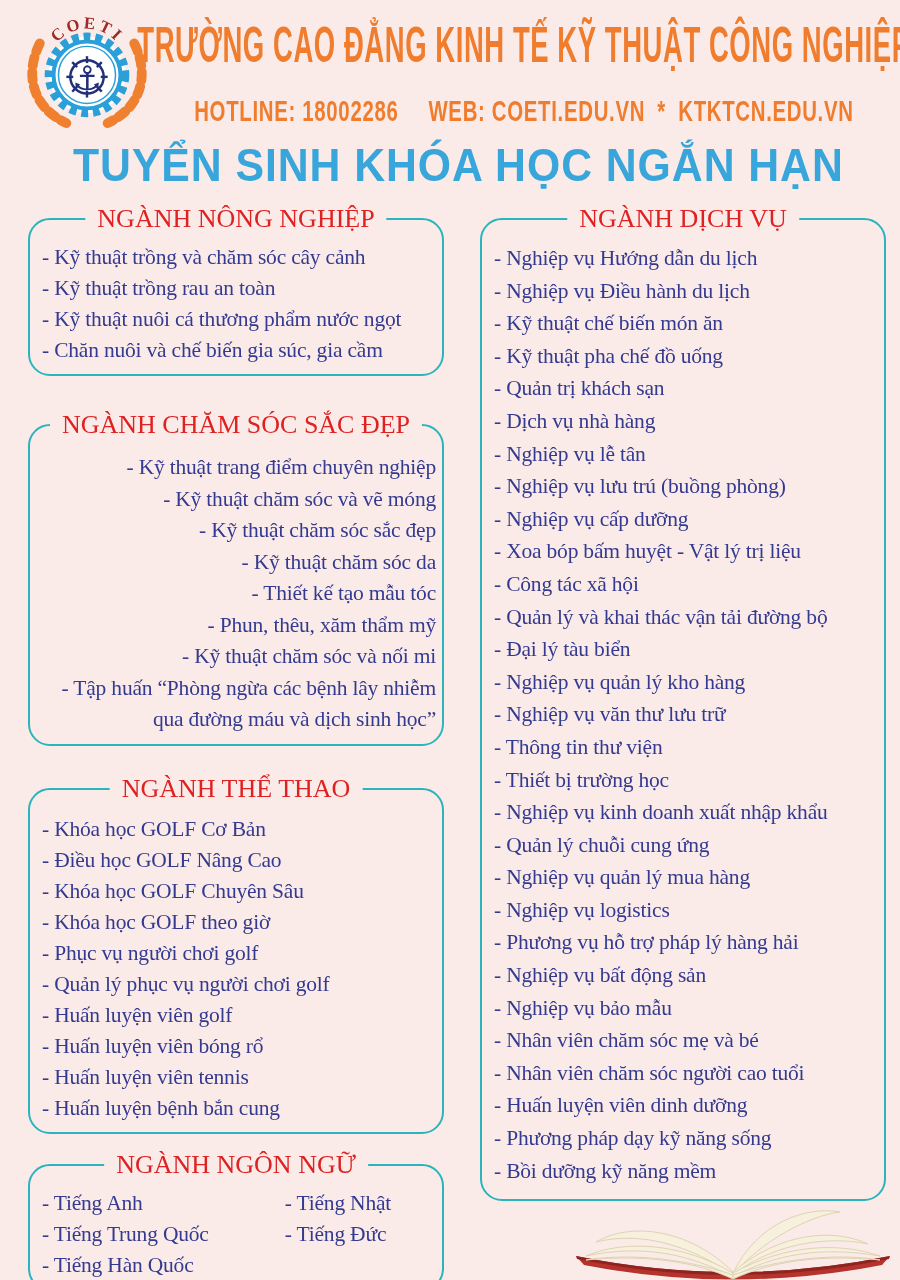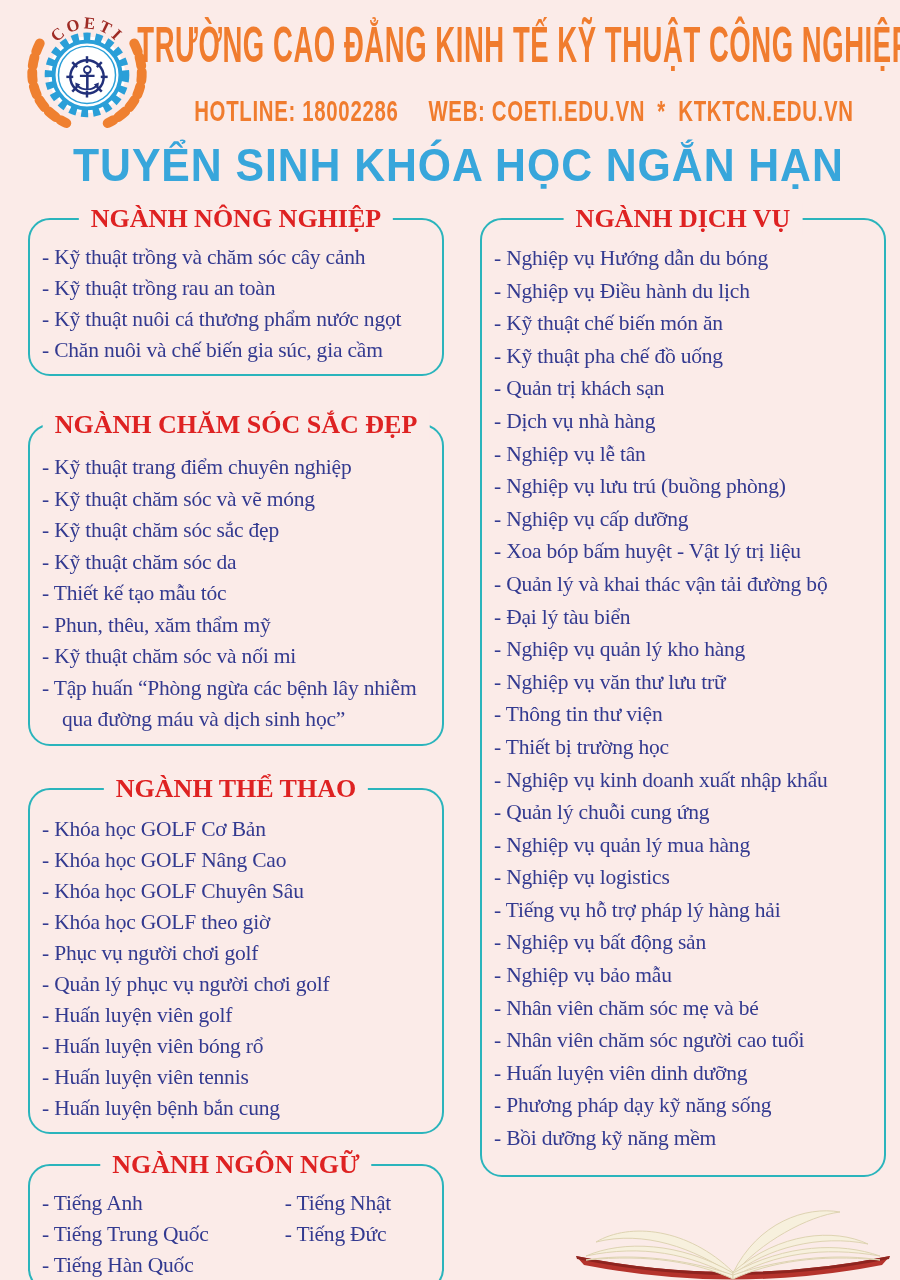--- a/index.html
+++ b/index.html
@@ -60,39 +60,39 @@
     border:2px solid #2ab4bc;
     border-radius:22px;
     padding:22px 6px 8px 12px;
   }
   .box-title {
     position:absolute; top:-17px; left:50%;
     transform:translateX(-50%);
     background:#fbebe8;
     padding:0 12px;
     font-family:"Liberation Serif","DejaVu Serif",serif;
-    font-weight:bold; font-size:26px; line-height:32px;
+    font-weight:normal; font-size:26px; line-height:32px;
     color:#de2222; white-space:nowrap;
   }
   .items { list-style:none; }
   .item {
     font-size:21.5px; letter-spacing:-0.2px;
     line-height:31px;
     color:#333a90;
     padding-left:20px; text-indent:-20px;
   }
   .box-agri  { margin-bottom:48px; }
-  .box-beauty{ margin-bottom:42px; padding-top:26px; }
+  .box-beauty{ margin-bottom:42px; padding-top:26px;text-align:right; }
   .box-beauty .item { line-height:31.5px; }
   .box-sports{ margin-bottom:30px; padding-top:24px; }
   .box-lang  { padding-top:22px; }
   .lang-cols { display:flex;gap:34px; }
   .lang-col1 { width:58%; }
   .lang-col2 { width:42%; }
-  .box-service { padding-top:22px; padding-bottom:20px; }
+  .box-service { padding-top:22px; padding-bottom:12px; }
   .box-service .item { line-height:32.6px; }
   
   .book { position:absolute; left:568px; top:1198px; width:330px; height:82px; }
 </style>
 </head>
 <body>
 
 <div class="poster">
 
   <div class="header">
@@ -165,21 +165,21 @@
             <li class="item">- Phun, thêu, xăm thẩm mỹ</li>
             <li class="item">- Kỹ thuật chăm sóc và nối mi</li>
             <li class="item">- Tập huấn “Phòng ngừa các bệnh lây nhiễm qua đường máu và dịch sinh học”</li>
           </ul>
       </section>
 
       <section class="box box-sports">
         <h2 class="box-title">NGÀNH THỂ THAO</h2>
         <ul class="items">
             <li class="item">- Khóa học GOLF Cơ Bản</li>
-            <li class="item">- Khóa học GOLF Nâng Cao</li>
+            <li class="item">- Điều học GOLF Nâng Cao</li>
             <li class="item">- Khóa học GOLF Chuyên Sâu</li>
             <li class="item">- Khóa học GOLF theo giờ</li>
             <li class="item">- Phục vụ người chơi golf</li>
             <li class="item">- Quản lý phục vụ người chơi golf</li>
             <li class="item">- Huấn luyện viên golf</li>
             <li class="item">- Huấn luyện viên bóng rổ</li>
             <li class="item">- Huấn luyện viên tennis</li>
             <li class="item">- Huấn luyện bệnh bắn cung</li>
           </ul>
       </section>
@@ -199,41 +199,42 @@
         </div>
       </section>
 
     </div>
 
     <div class="col-right">
 
       <section class="box box-service">
         <h2 class="box-title">NGÀNH DỊCH VỤ</h2>
         <ul class="items">
-            <li class="item">- Nghiệp vụ Hướng dẫn du bóng</li>
+            <li class="item">- Nghiệp vụ Hướng dẫn du lịch</li>
             <li class="item">- Nghiệp vụ Điều hành du lịch</li>
             <li class="item">- Kỹ thuật chế biến món ăn</li>
             <li class="item">- Kỹ thuật pha chế đồ uống</li>
             <li class="item">- Quản trị khách sạn</li>
             <li class="item">- Dịch vụ nhà hàng</li>
             <li class="item">- Nghiệp vụ lễ tân</li>
             <li class="item">- Nghiệp vụ lưu trú (buồng phòng)</li>
             <li class="item">- Nghiệp vụ cấp dưỡng</li>
             <li class="item">- Xoa bóp bấm huyệt - Vật lý trị liệu</li>
+            <li class="item">- Công tác xã hội</li>
             <li class="item">- Quản lý và khai thác vận tải đường bộ</li>
             <li class="item">- Đại lý tàu biển</li>
             <li class="item">- Nghiệp vụ quản lý kho hàng</li>
             <li class="item">- Nghiệp vụ văn thư lưu trữ</li>
             <li class="item">- Thông tin thư viện</li>
             <li class="item">- Thiết bị trường học</li>
             <li class="item">- Nghiệp vụ kinh doanh xuất nhập khẩu</li>
             <li class="item">- Quản lý chuỗi cung ứng</li>
             <li class="item">- Nghiệp vụ quản lý mua hàng</li>
             <li class="item">- Nghiệp vụ logistics</li>
-            <li class="item">- Tiếng vụ hỗ trợ pháp lý hàng hải</li>
+            <li class="item">- Phương vụ hỗ trợ pháp lý hàng hải</li>
             <li class="item">- Nghiệp vụ bất động sản</li>
             <li class="item">- Nghiệp vụ bảo mẫu</li>
             <li class="item">- Nhân viên chăm sóc mẹ và bé</li>
             <li class="item">- Nhân viên chăm sóc người cao tuổi</li>
             <li class="item">- Huấn luyện viên dinh dưỡng</li>
             <li class="item">- Phương pháp dạy kỹ năng sống</li>
             <li class="item">- Bồi dưỡng kỹ năng mềm</li>
           </ul>
       </section>
 

